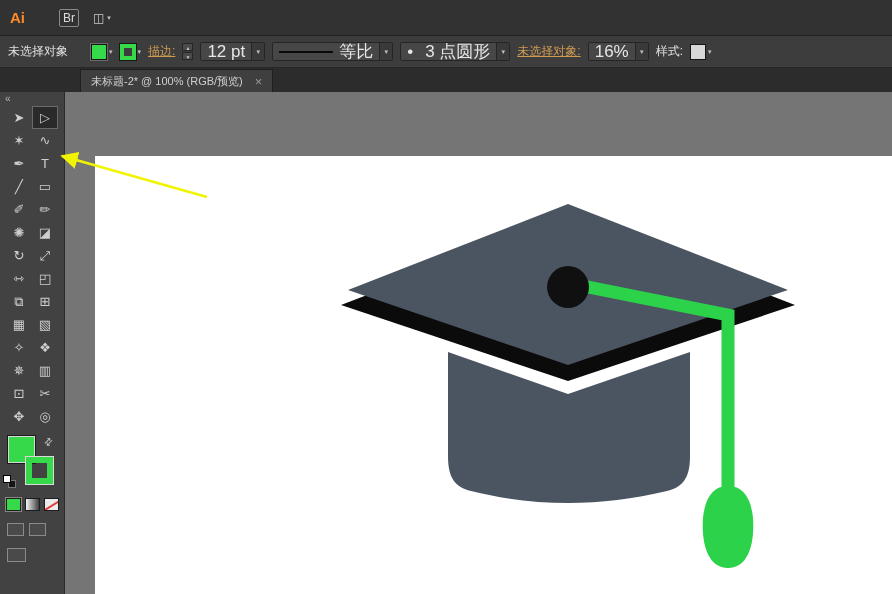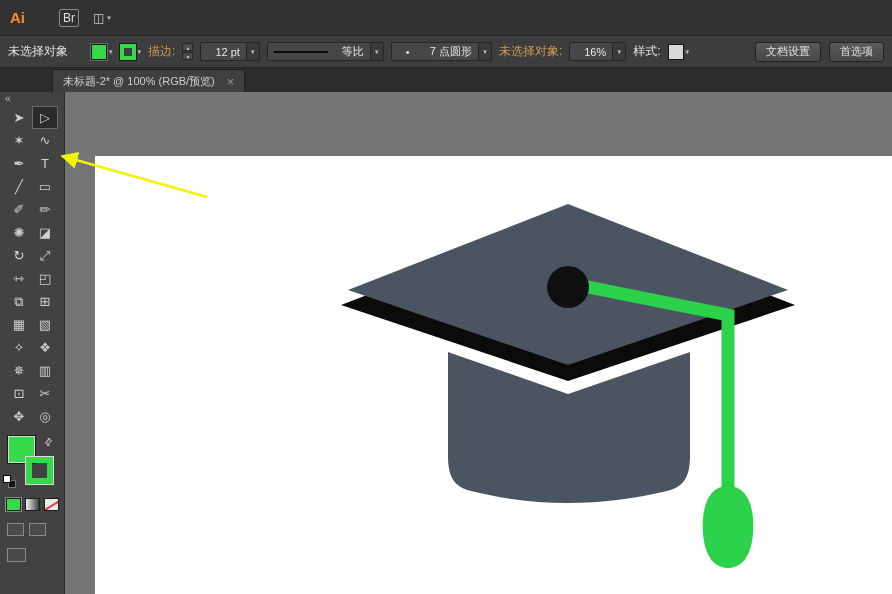--- a/index.html
+++ b/index.html
@@ -20,38 +20,38 @@
 
   
   .control-bar { height:32px; background:#3d3d3d; border-bottom:1px solid #262626;
                  display:flex; align-items:center; padding:0 8px; gap:7px;
                  font-size:12px; color:#e0e0e0; white-space:nowrap; }
   .status { margin-right:16px; }
   .swatch-combo { display:flex; align-items:center; gap:2px; }
   .swatch { width:16px; height:16px; }
   .swatch.fill { background:var(--accent-green); border:1px solid #161616; box-shadow:0 0 0 1px #6a6a6a; }
   .swatch.stroke { border:4px solid var(--accent-green); background:transparent; box-shadow:0 0 0 1px #161616; }
-  .link-label { color:var(--link-orange); }
+  .link-label { color:var(--link-orange); text-decoration:underline; }
   .spinner { display:flex; flex-direction:column; gap:1px; }
   .spinner span { display:block; width:11px; height:8px; font-size:5px; line-height:8px; text-align:center;
                   color:#c9c9c9; background:#4a4a4a; border:1px solid #262626; }
   .combo { display:inline-flex; align-items:center; height:19px; background:#474747;
            border:1px solid #252525; border-radius:2px; }
-  .combo .val { padding:0 6px; font-size:11px; color:#e6e6e6;margin-left:8px; }
+  .combo .val { padding:0 6px; font-size:17px; color:#e6e6e6; }
   .combo .caret-btn { width:13px; align-self:stretch; display:flex; align-items:center; justify-content:center;
                       background:#3a3a3a; border-left:1px solid #252525; }
   .line-preview { width:54px; height:2px; background:#0a0a0a; margin-left:6px; }
   .style-swatch { width:16px; height:16px; background:var(--style-swatch); border:1px solid #161616; }
   .right-group { margin-left:auto; display:flex; gap:8px; }
   .btn { height:20px; padding:0 10px; background:linear-gradient(#5a5a5a,#474747);
          border:1px solid #222; border-radius:3px; color:#e3e3e3; font-size:11px;
          display:flex; align-items:center; }
 
   
-  .tab-strip { height:24px; background:#2c2c2c; display:flex; align-items:flex-end; padding-left:52px; }
+  .tab-strip { height:24px; background:#2c2c2c; display:flex; align-items:flex-end; padding-left:80px; }
   .doc-tab { height:23px; background:#3f3f3f; border:1px solid #1f1f1f; border-bottom:none;
              display:flex; align-items:center; gap:12px; padding:0 10px; font-size:11px; color:#cfcfcf; }
   .tab-close { color:#9a9a9a; font-size:13px; line-height:1; }
 
   
   .workspace { display:flex; height:508px; }
   .toolbar { width:65px; background:#424242; border-right:1px solid #2a2a2a;
              display:flex; flex-direction:column; padding-top:1px; flex:none; }
   .collapse { color:#b5b5b5; font-size:10px; padding:0 0 2px 5px; line-height:11px; }
   .tools-grid { display:grid; grid-template-columns:26px 26px; justify-content:center; }
@@ -133,44 +133,40 @@
     <span class="combo">
       <span class="line-preview"></span>
       <span class="val">等比</span>
       <span class="caret-btn">
           <span class="caret">▾</span>
         </span>
     </span>
 
     <span class="combo">
       <span class="val">•</span>
-      <span class="val">7 点圆形</span>
+      <span class="val">3 点圆形</span>
       <span class="caret-btn">
           <span class="caret">▾</span>
         </span>
     </span>
 
     <span class="link-label">未选择对象:</span>
     <span class="combo">
       <span class="val">16%</span>
       <span class="caret-btn">
           <span class="caret">▾</span>
         </span>
     </span>
 
     <span>样式:</span>
     <span class="swatch-combo">
       <span class="style-swatch"></span>
       <span class="caret">▾</span>
     </span>
 
-    <span class="right-group">
-      <span class="btn">文档设置</span>
-      <span class="btn">首选项</span>
-    </span>
   </div>
 
   <div class="tab-strip">
     <div class="doc-tab">
       <span>未标题-2* @ 100% (RGB/预览)</span>
       <span class="tab-close">×</span>
     </div>
   </div>
 
   <div class="workspace">

